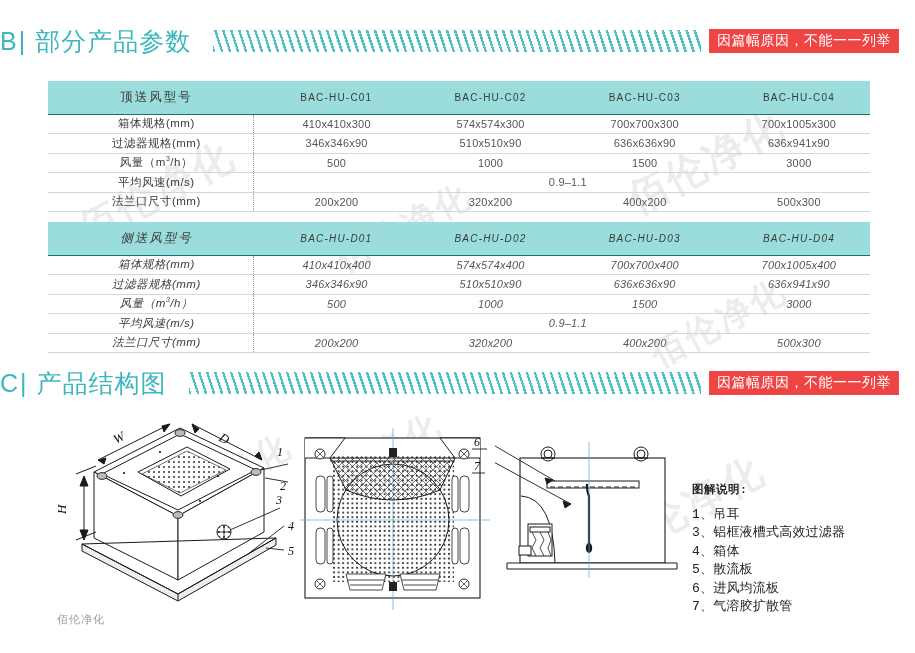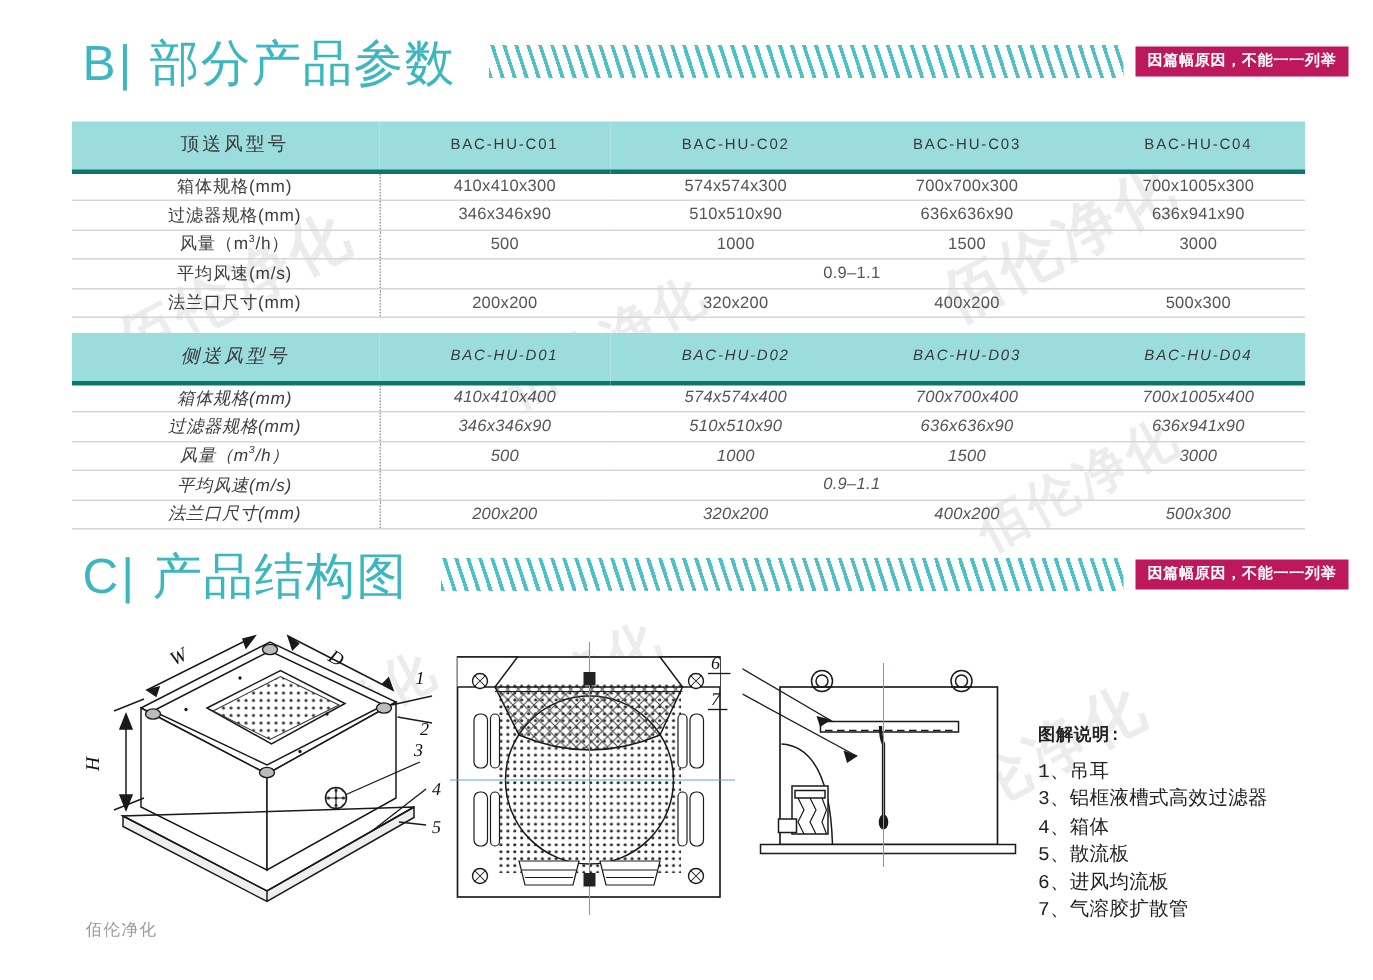--- a/index.html
+++ b/index.html
@@ -16,53 +16,52 @@
 
   
   .section-header {
     position: absolute;
     left: 0; right: 0;
     height: 46px;
     display: flex;
     align-items: center;
   }
   .sec-title {
-    font-size: 33px;
+    font-size: 25px;
     color: #3db7bf;
     font-weight: 400;
     letter-spacing: 1px;
     white-space: nowrap;
-    margin-left: 55px;
     line-height: 1;
   }
   .sec-title .letter { font-weight: 400; }
   .sec-title .bar { padding: 0 1px; }
 
   .stripes {
     flex: 1;
     height: 22px;
     margin-left: 22px;
     margin-right: 8px;
     background-image: repeating-linear-gradient(
       72deg,
       #4cc2c8 0px, #4cc2c8 2.4px,
       #ffffff 2.4px, #ffffff 7.6px
     );
   }
 
   .badge {
-    background: #be185d;
+    background: #ef4444;
     color: #ffffff;
-    font-size: 10px;
+    font-size: 14px;
     letter-spacing: 0.5px;
     padding: 4px 8px 5px 8px;
     white-space: nowrap;
     margin-right: 16px;
     line-height: 1.1;
-    font-weight: 700;
+    font-weight: 400;
   }
 
   
   .spec-table {
     position: absolute;
     left: 48px;
     width: 822px;
     border-collapse: collapse;
     table-layout: fixed;
   }
@@ -83,21 +82,21 @@
     letter-spacing: 2px;
     font-size: 12.5px;
   }
   .spec-table tbody td {
     height: 19.5px;
     font-size: 11px;
     color: #555;
     border-bottom: 1px solid #d6d6d6;
     letter-spacing: 0.2px;
   }
-  .spec-table tbody tr:first-child td { border-top: 3px solid #0f766e; }
+  .spec-table tbody tr:first-child td { border-top: 1px solid #0f766e; }
   .spec-table tbody td.rowhead {
     text-align: center;
     font-size: 11.5px;
     color: #3c3c3c;
     border-right: 1px dotted #9a9a9a;
     letter-spacing: 0.5px;
   }
   .col-head { width: 205px; }
   .col-data { width: 154px; }
 

